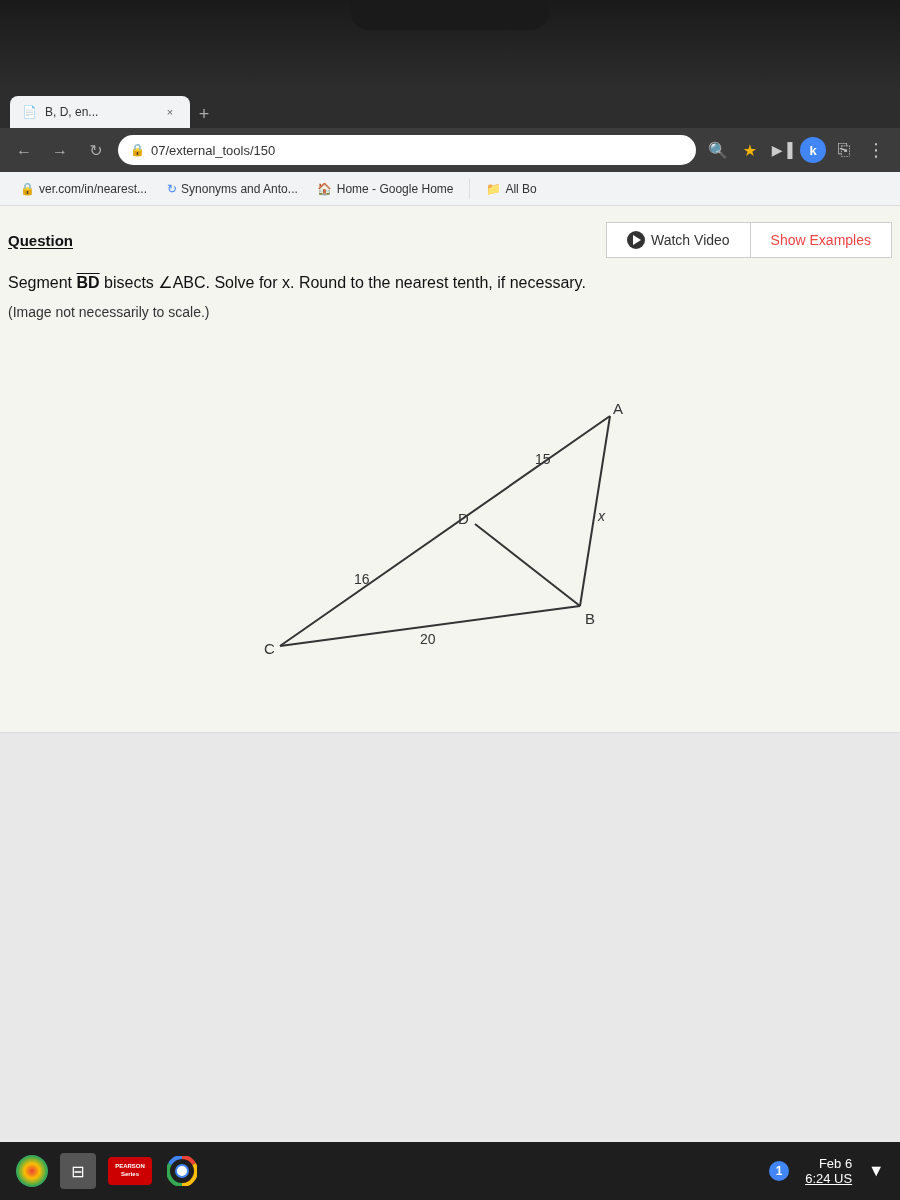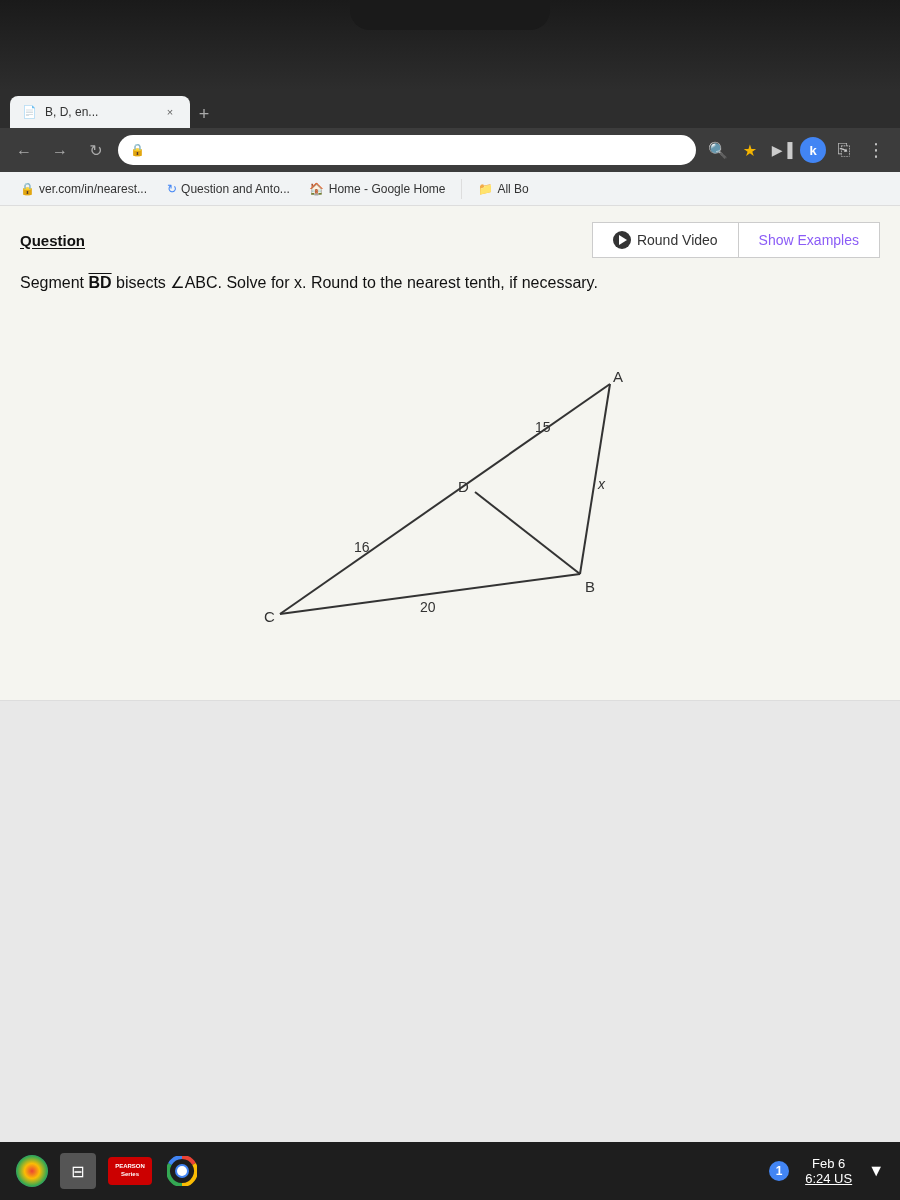--- a/index.html
+++ b/index.html
@@ -198,21 +198,21 @@
     .page-content {
       flex: 1;
       background: #e8e8e8;
       overflow: hidden;
       position: relative;
     }
 
     
     .question-section {
       background: #f5f5f0;
-      padding: 16px 20px;
+      padding: 16px 8px;
       border-bottom: 1px solid #ddd;
     }
     .question-header {
       display: flex;
       align-items: center;
       justify-content: space-between;
       margin-bottom: 12px;
     }
     .question-label {
       font-size: 15px;
@@ -235,21 +235,21 @@
       border-right: none;
       font-size: 14px;
       color: #333;
       cursor: pointer;
     }
     .show-examples-btn {
       padding: 8px 20px;
       background: white;
       border: 1px solid #ccc;
       font-size: 14px;
-      color: #8b5cf6;
+      color: #ef4444;
       cursor: pointer;
     }
     .play-icon {
       width: 18px;
       height: 18px;
       background: #333;
       border-radius: 50%;
       display: flex;
       align-items: center;
       justify-content: center;
@@ -322,21 +322,21 @@
       justify-content: center;
       color: white;
       font-size: 12px;
       font-weight: bold;
     }
     .date-time {
       color: #fff;
       font-size: 13px;
       text-align: right;
     }
-    .date-text { display: block; text-align: center; }
+    .date-text { display: block; }
     .time-text { display: block; text-decoration: underline; }
     .wifi-icon {
       color: #fff;
       font-size: 16px;
     }
 
     .pearson-app {
       background: #cc0000;
       width: 44px;
       height: 28px;
@@ -379,41 +379,42 @@
     </div>
     <div class="tab-new">+</div>
   </div>
 
   <div class="address-bar-row">
     <div class="nav-btn">←</div>
     <div class="nav-btn">→</div>
     <div class="nav-btn">↻</div>
     <div class="address-bar">
       <span style="font-size:12px;color:#555;">🔒</span>
+      <span class="address-text">07/external_tools/150</span>
     </div>
     <div class="toolbar-icons">
       <div class="toolbar-icon">🔍</div>
       <div class="toolbar-icon" style="color:#f4b400;">★</div>
       <div class="toolbar-icon" style="font-size:14px;">▶▐</div>
       <div class="k-icon">
         <span>k</span>
       </div>
       <div class="toolbar-icon">⎘</div>
       <div class="toolbar-icon" style="font-size:18px;">⋮</div>
     </div>
   </div>
 
   <div class="bookmarks-bar">
     <div class="bookmark-item">
       <span>🔒</span>
       <span>ver.com/in/nearest...</span>
     </div>
     <div class="bookmark-item">
       <span style="color:#4285f4;">↻</span>
-      <span>Question and Anto...</span>
+      <span>Synonyms and Anto...</span>
     </div>
     <div class="bookmark-item">
       <span>🏠</span>
       <span>Home - Google Home</span>
     </div>
     <div class="bookmark-separator"></div>
     <div class="bookmark-folder">
       <span>📁</span>
       <span>All Bo</span>
     </div>
@@ -423,31 +424,32 @@
 
     <div class="question-section">
 
       <div class="question-header">
         <span class="question-label">Question</span>
         <div class="question-buttons">
           <button class="watch-video-btn">
             <div class="play-icon">
               <div class="play-triangle"></div>
             </div>
-            <span>Round Video</span>
+            <span>Watch Video</span>
           </button>
           <button class="show-examples-btn">
             <span>Show Examples</span>
           </button>
         </div>
       </div>
 
       <p class="question-text">
         <span>Segment </span><span class="overline">BD</span><span> bisects ∠ABC. Solve for x. Round to the nearest tenth, if necessary.</span>
       </p>
+      <p class="question-note">(Image not necessarily to scale.)</p>
 
       <div class="diagram-container">
         <svg width="460" height="330" viewBox="0 0 460 330">
 
           <line x1="60" y1="290" x2="390" y2="60" stroke="#333" stroke-width="2"></line>
 
           <line x1="390" y1="60" x2="360" y2="250" stroke="#333" stroke-width="2"></line>
 
           <line x1="60" y1="290" x2="360" y2="250" stroke="#333" stroke-width="2"></line>
 

